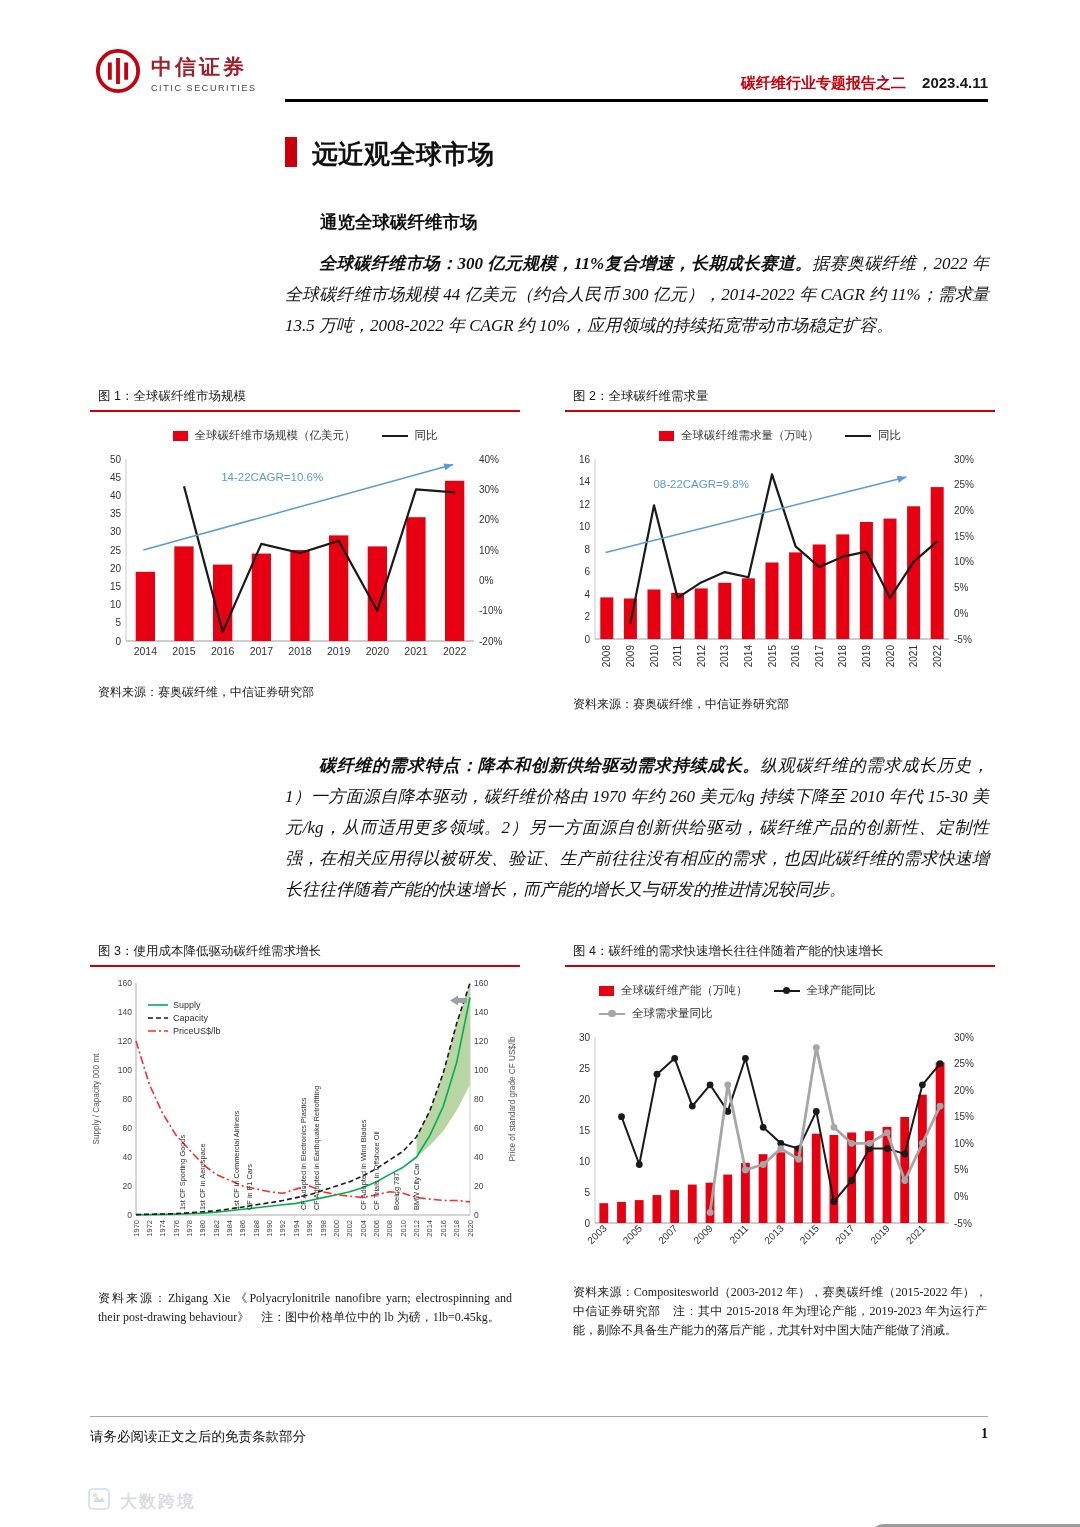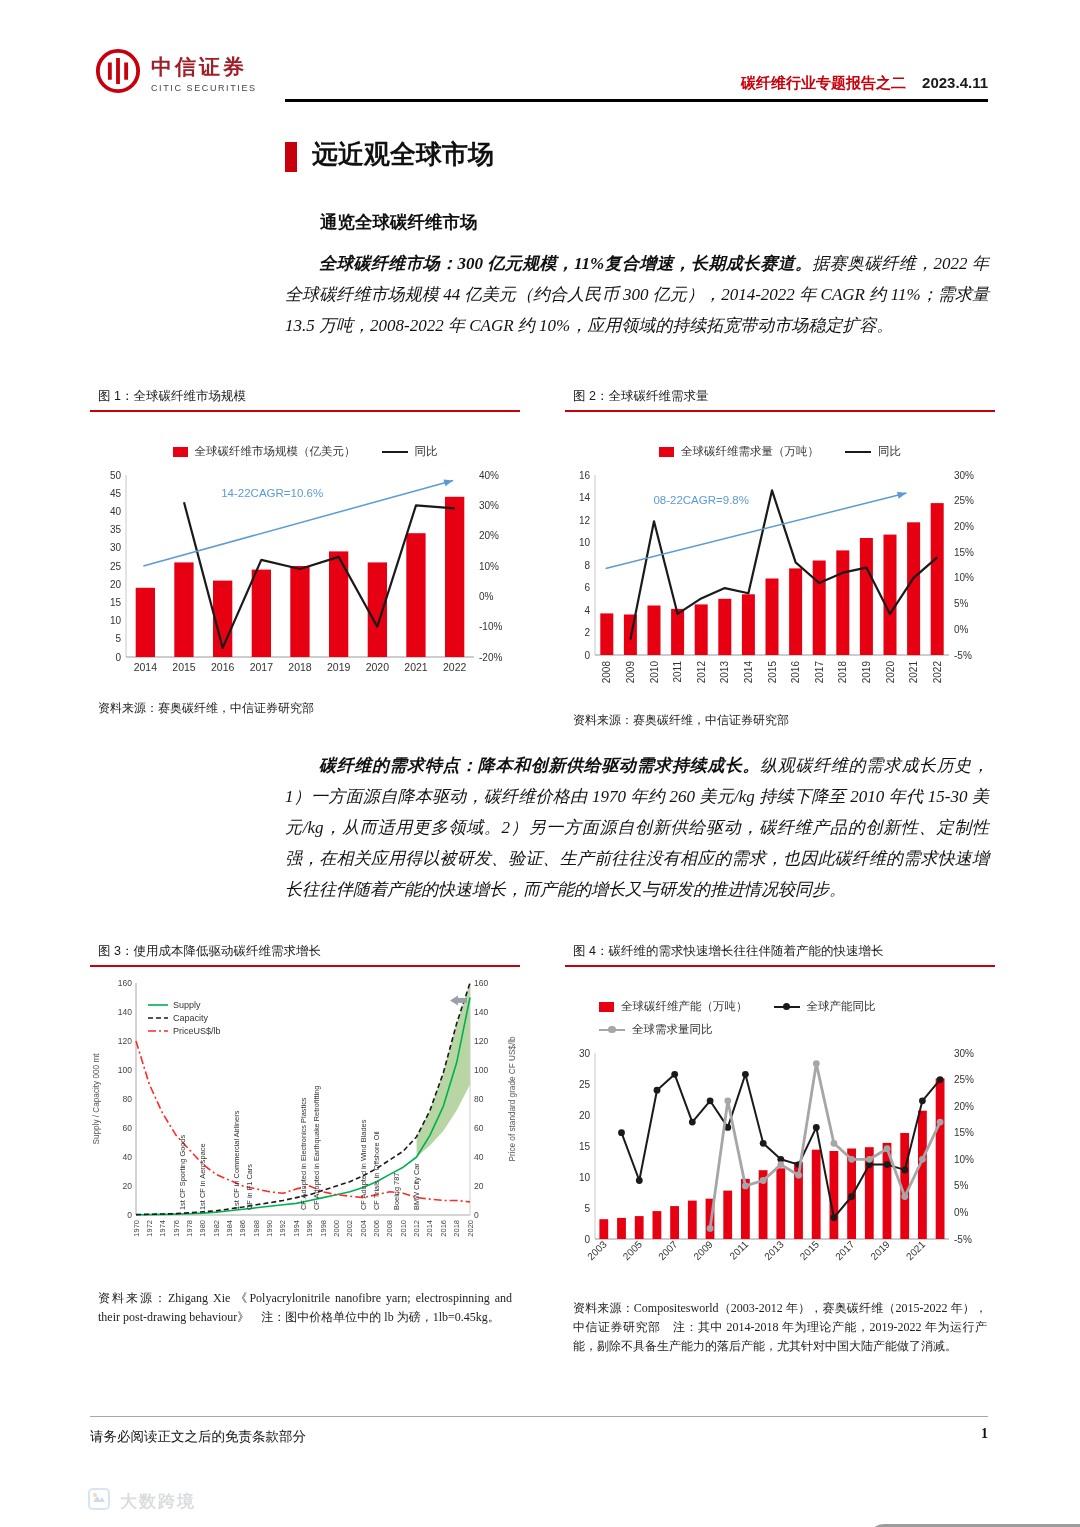--- a/index.html
+++ b/index.html
@@ -15,37 +15,37 @@
   .logo { position:absolute; left:95px; top:48px; display:flex; align-items:center; gap:10px; }
   .logo-cn { font-size:21px; font-weight:bold; color:#9e1f28; letter-spacing:3px; font-family:Liberation Sans, sans-serif; }
   .logo-en { font-size:9px; color:#444; letter-spacing:1.6px; font-family:"Liberation Sans",sans-serif; margin-top:2px; }
   .hdr-right { position:absolute; right:92px; top:74px; display:flex; align-items:flex-start; gap:16px;
                font-family:"Liberation Sans",sans-serif; }
   .hdr-tag { color:#c7000b; font-weight:bold; font-size:15px; }
   .hdr-date { color:#1a1a1a; font-weight:bold; font-size:15px; }
   .hdr-rule { position:absolute; left:285px; top:99px; width:703px; height:3px; background:#000; }
 
   
-  .sec-title { position:absolute; left:285px; top:137px; display:flex; align-items:flex-end; gap:15px; }
+  .sec-title { position:absolute; left:285px; top:137px; display:flex; align-items:flex-start; gap:15px; }
   .sec-bar { width:12px; height:30px; background:#c7000b; }
   .sec-title h1 { font-size:26px; font-weight:bold; color:#111; }
   .sub-title { position:absolute; left:320px; top:210px; font-size:17.5px; font-weight:bold; }
 
   .para { position:absolute; left:285px; width:704px; font-size:17px; line-height:1.83;
           text-align:justify; text-indent:2em;font-style:italic; }
   .para strong { font-weight:bold; }
   #p1 { top:248px; } #p2 { top:750px; }
 
   
   .fig-row { position:absolute; left:90px; width:905px; display:flex; gap:45px; }
   #row1 { top:388px; } #row2 { top:943px; }
   .fig-col { width:430px; }
   .fig-title { font-size:12.5px; color:#1a1a1a; padding-left:8px; font-family:"Liberation Sans",sans-serif; }
   .red-rule { height:2px; background:#c7000b; margin-top:5px; }
-  .fig-legend { display:flex; justify-content:center; align-items:center; gap:26px; margin-top:32px;
+  .fig-legend { display:flex; justify-content:center; align-items:center; gap:26px; margin-top:16px;
                 font-size:11.5px; color:#333; font-family:"Liberation Sans",sans-serif; }
   .fig-legend.left { justify-content:flex-start; padding-left:34px; flex-wrap:wrap; row-gap:8px; }
   .legend-item { display:flex; align-items:center; gap:7px; }
   .sw-bar { width:15px; height:10px; background:#e60012; display:inline-block; }
   .sw-line { width:26px; height:0; border-top:2.6px solid #1a1a1a; display:inline-block; position:relative; }
   .sw-line.dot::after { content:""; position:absolute; left:9px; top:-4.8px; width:7.5px; height:7.5px;
                         border-radius:50%; background:var(--dotc,#1a1a1a); }
   .chart { margin-top:6px; }
   .fig-source { font-size:12px; color:#222; margin-top:12px; padding:0 8px; line-height:1.6; text-align:justify; }
 
@@ -401,21 +401,21 @@
             <text x="77.75" y="202" fill="#333" font-size="10" text-anchor="end" transform="rotate(-45 77.75 202)">2005</text>
             <text x="113.15" y="202" fill="#333" font-size="10" text-anchor="end" transform="rotate(-45 113.15 202)">2007</text>
             <text x="148.55" y="202" fill="#333" font-size="10" text-anchor="end" transform="rotate(-45 148.55 202)">2009</text>
             <text x="183.95" y="202" fill="#333" font-size="10" text-anchor="end" transform="rotate(-45 183.95 202)">2011</text>
             <text x="219.35" y="202" fill="#333" font-size="10" text-anchor="end" transform="rotate(-45 219.35 202)">2013</text>
             <text x="254.75" y="202" fill="#333" font-size="10" text-anchor="end" transform="rotate(-45 254.75 202)">2015</text>
             <text x="290.15" y="202" fill="#333" font-size="10" text-anchor="end" transform="rotate(-45 290.15 202)">2017</text>
             <text x="325.55" y="202" fill="#333" font-size="10" text-anchor="end" transform="rotate(-45 325.55 202)">2019</text>
             <text x="360.95" y="202" fill="#333" font-size="10" text-anchor="end" transform="rotate(-45 360.95 202)">2021</text>
           </svg></div>
-      <div class="fig-source">资料来源：Compositesworld（2003-2012 年），赛奥碳纤维（2015-2022 年），中信证券研究部　注：其中 2014-2018 年为理论产能，2019-2022 年为运行产能，剔除不具备生产能力的落后产能，尤其针对中国大陆产能做了消减。</div>
+      <div class="fig-source">资料来源：Compositesworld（2003-2012 年），赛奥碳纤维（2015-2022 年），中信证券研究部　注：其中 2015-2018 年为理论产能，2019-2023 年为运行产能，剔除不具备生产能力的落后产能，尤其针对中国大陆产能做了消减。</div>
     </div>
   </div>
 
   <div class="foot-rule"></div>
   <div class="foot-text">请务必阅读正文之后的免责条款部分</div>
   <div class="page-num">1</div>
 
   <div class="banner">
     <span>
       <svg width="28" height="28" viewBox="0 0 24 24">

